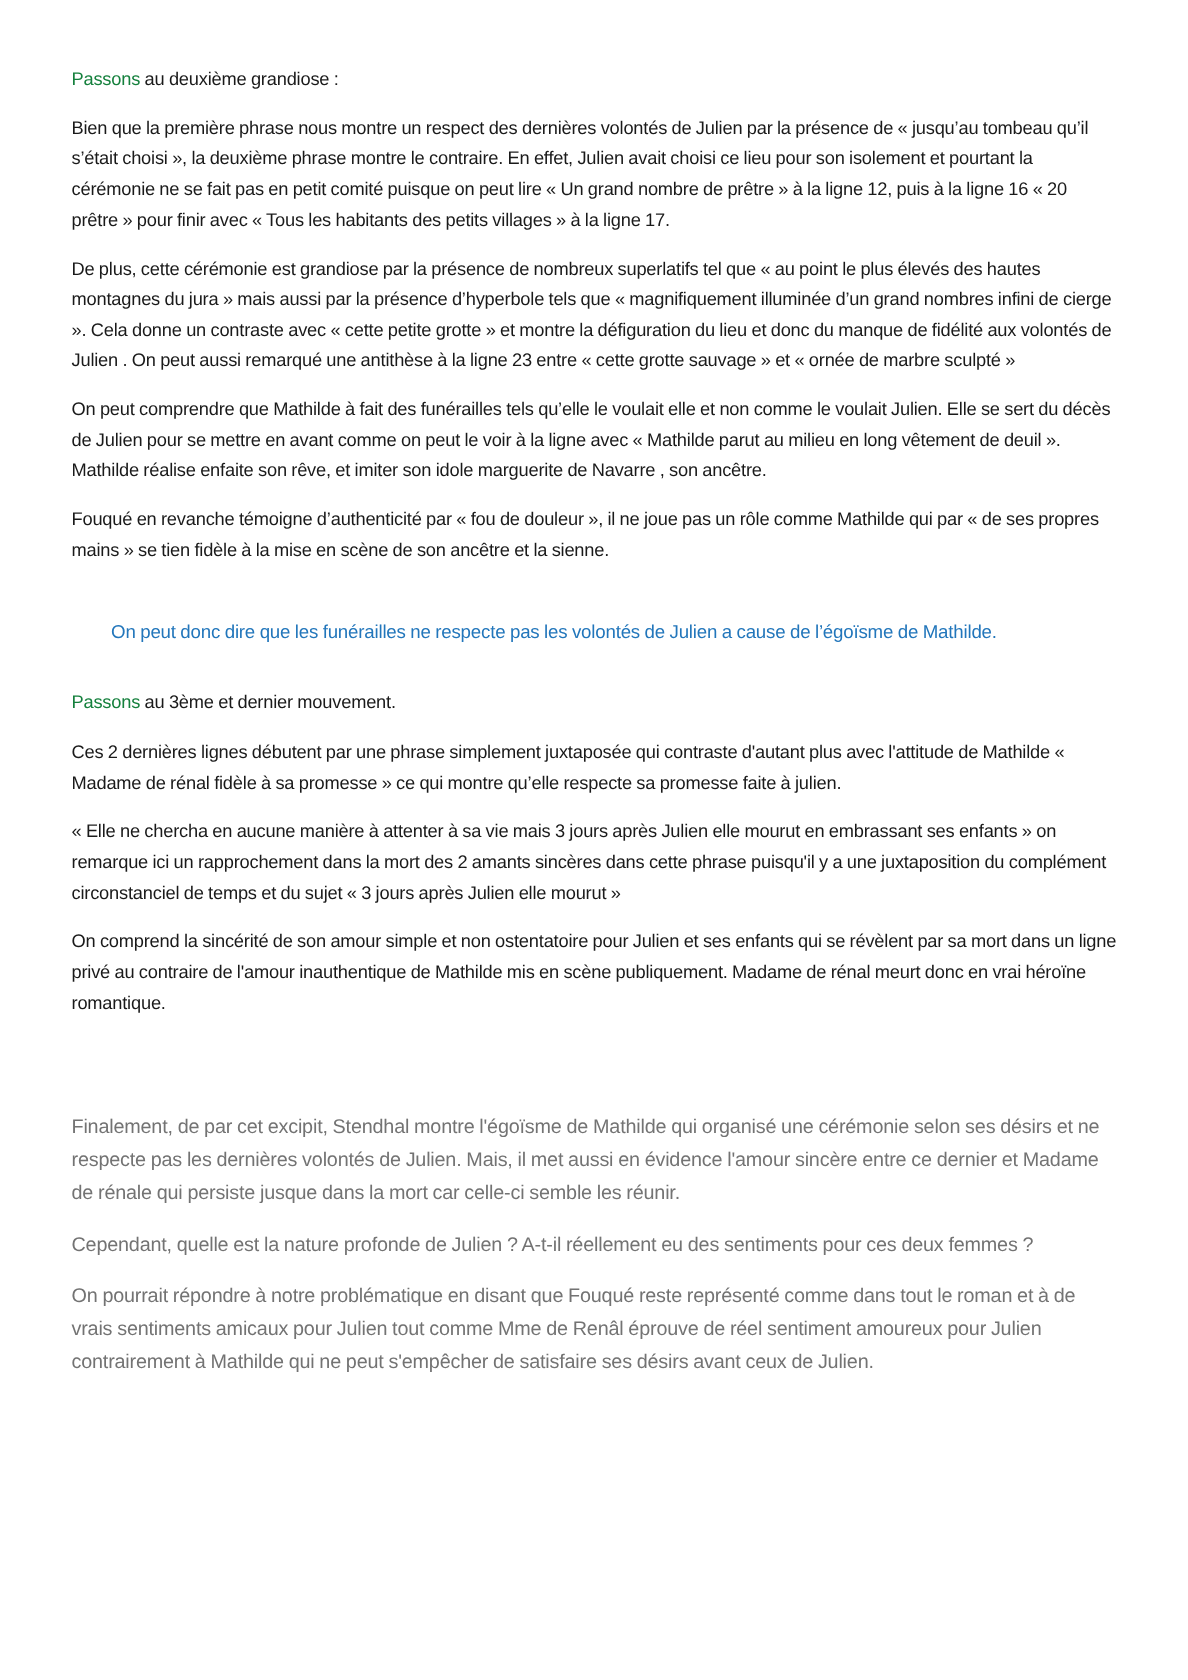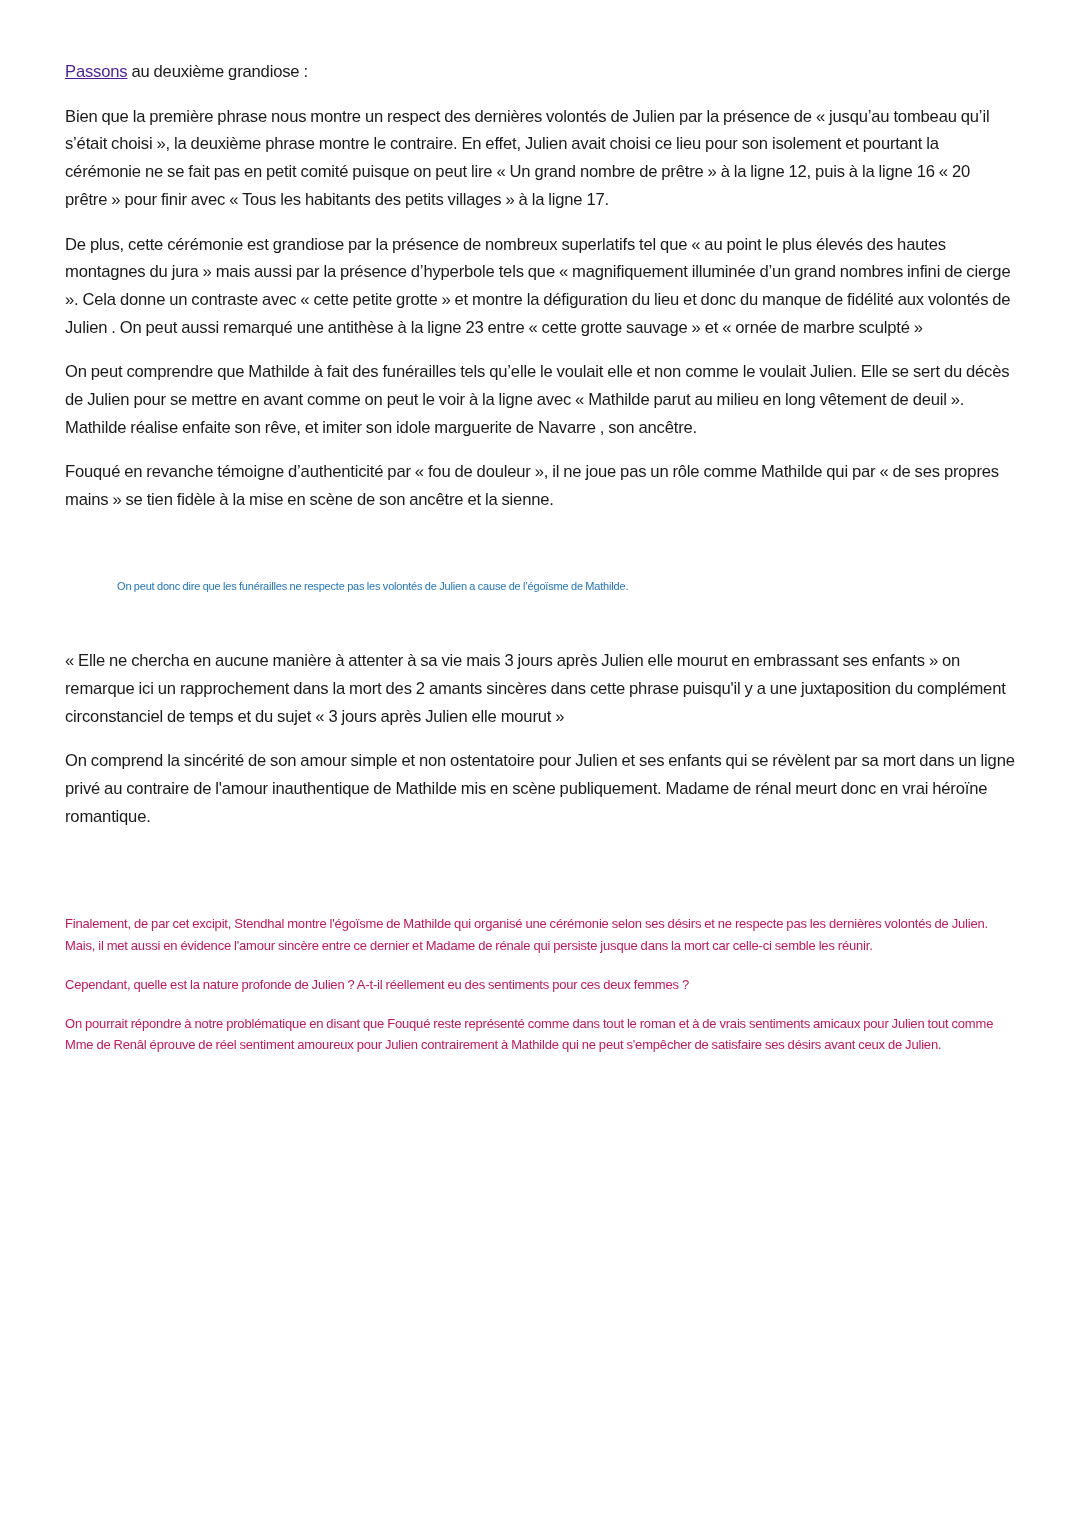--- a/index.html
+++ b/index.html
@@ -30,38 +30,37 @@
   p.para {
     margin: 0 0 17px 0;
     font-size: 16.6px;
     line-height: 1.67;
     letter-spacing: -0.18px;
     text-align: left;
     color: #1a1a1a;
     word-spacing: -0.4px;
   }
   .lead-word {
-    color: #4c1d95;
-    text-decoration: underline;
+    color: #15803d;
   }
   p.conclusion {
-    margin: 16px;
+    margin: 0;
     padding-left: 36px;
-    font-size: 11px;
+    font-size: 17px;
     line-height: 1.67;
     letter-spacing: -0.18px;
     color: #2276BB;
     word-spacing: -0.4px;
   }
   p.red {
     margin: 0 0 17px 0;
-    font-size: 13px;
+    font-size: 18px;
     line-height: 1.67;
     letter-spacing: -0.18px;
-    color: #be185d;
+    color: #737373;
     word-spacing: -0.4px;
   }
   .spacer-lg { height: 36px; }
   .spacer-md { height: 30px; }
 </style>
 </head>
 <body>
 
 <div class="page">
   <div class="doc-body">
@@ -75,21 +74,23 @@
     <p class="para">On peut comprendre que Mathilde à fait des funérailles tels qu’elle le voulait elle et non comme le voulait Julien. Elle se sert du décès de Julien pour se mettre en avant comme on peut le voir à la ligne avec « Mathilde parut au milieu en long vêtement de deuil ». Mathilde réalise enfaite son rêve, et imiter son idole marguerite de Navarre , son ancêtre.</p>
 
     <p class="para">Fouqué en revanche témoigne d’authenticité par « fou de douleur », il ne joue pas un rôle comme Mathilde qui par « de ses propres mains » se tien fidèle à la mise en scène de son ancêtre et la sienne.</p>
 
     <div class="spacer-md"></div>
 
     <p class="conclusion">On peut donc dire que les funérailles ne respecte pas les volontés de Julien a cause de l’égoïsme de Mathilde.</p>
 
     <div class="spacer-lg"></div>
 
+    <p class="para"><span class="lead-word">Passons</span><span> au 3ème et dernier mouvement.</span></p>
 
+    <p class="para">Ces 2 dernières lignes débutent par une phrase simplement juxtaposée qui contraste d'autant plus avec l'attitude de Mathilde « Madame de rénal fidèle à sa promesse » ce qui montre qu’elle respecte sa promesse faite à julien.</p>
 
     <p class="para">« Elle ne chercha en aucune manière à attenter à sa vie mais 3 jours après Julien elle mourut en embrassant ses enfants » on remarque ici un rapprochement dans la mort des 2 amants sincères dans cette phrase puisqu'il y a une juxtaposition du complément circonstanciel de temps et du sujet « 3 jours après Julien elle mourut »</p>
 
     <p class="para">On comprend la sincérité de son amour simple et non ostentatoire pour Julien et ses enfants qui se révèlent par sa mort dans un ligne privé au contraire de l'amour inauthentique de Mathilde mis en scène publiquement. Madame de rénal meurt donc en vrai héroïne romantique.</p>
 
     <div class="spacer-md"></div>
 
 
     <div class="spacer-lg"></div>
 

